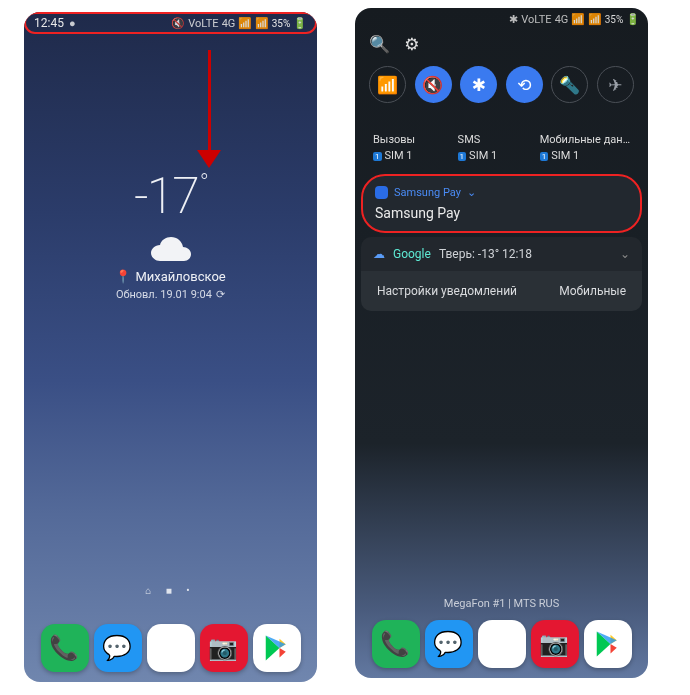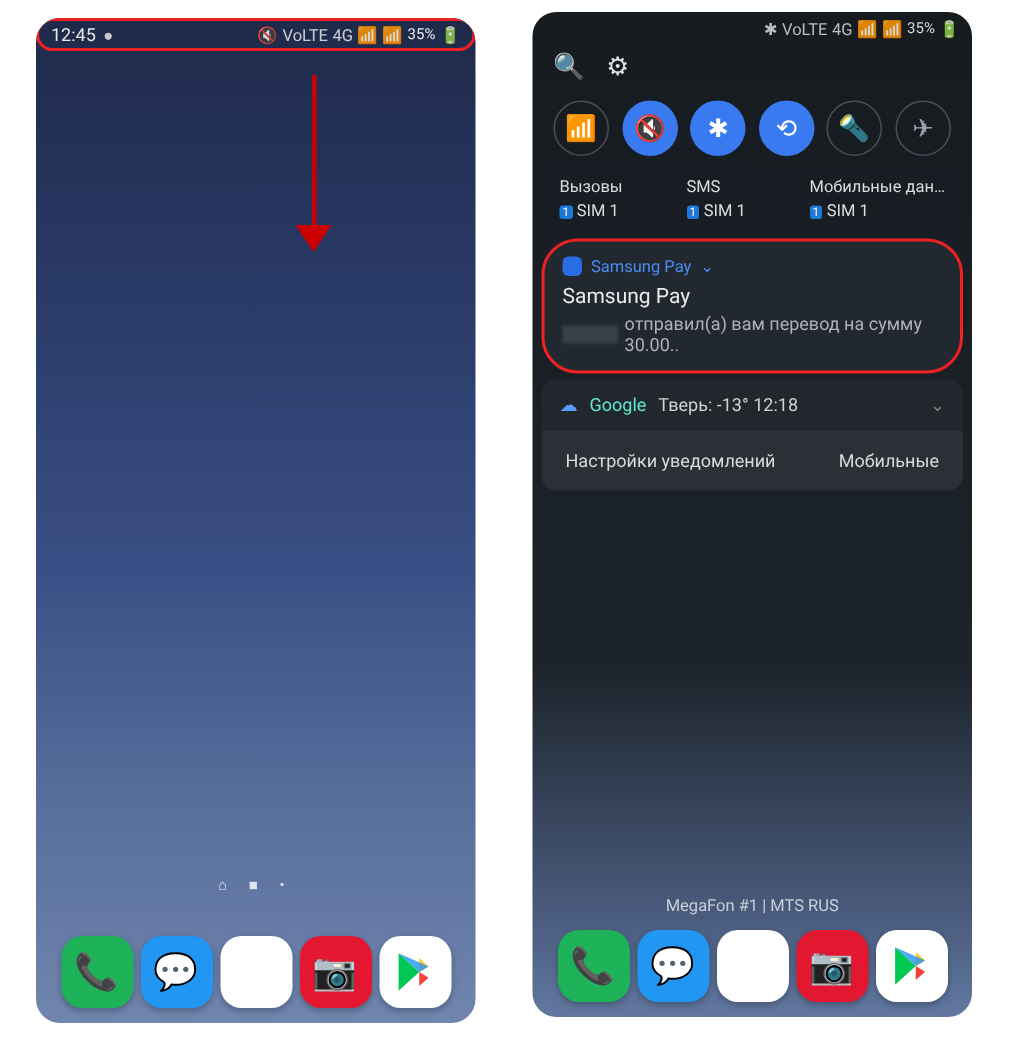--- a/index.html
+++ b/index.html
@@ -44,21 +44,21 @@
   .qs-head { display: flex; align-items: center; justify-content: space-between; padding: 4px 14px; color: #e0e0e0; }
   .qs-head .dt { font-size: 14px; }
   .qs-head .icons { display: flex; gap: 14px; font-size: 17px; }
   
   .qs-toggles { display: flex; justify-content: space-around; padding: 8px 10px; }
   .qtoggle { width: 37px; height: 37px; border-radius: 50%; display: flex; align-items: center; justify-content: center; font-size: 17px; }
   .qtoggle.off { border: 1.5px solid #4a4f56; color: #9aa0a8; }
   .qtoggle.on { background: #3a7af0; color: #fff; }
   
   .sim-row { display: flex; padding: 6px 18px 8px; color: #dcdcdc; font-size: 11px; justify-content: space-between; }
-  .sim-col .title { margin-bottom: 3px; }
+  .sim-col .title { margin-bottom: 3px; margin-top: 16px; }
   .sim-chip { background: #1d78d6; font-size: 8px; padding: 0 2px; border-radius: 2px; margin-right: 3px; color: #fff; }
   
   .notif { margin: 4px 6px; border-radius: 10px; padding: 10px 12px; background: #22282f; color: #d8d8d8; }
   .notif.highlighted { border: 2px solid #ee2222; border-radius: 24px; }
   .notif-hdr { display: flex; align-items: center; gap: 6px; font-size: 11px; color: #4a8bf5; }
   .notif-hdr .appdot { width: 13px; height: 13px; background: #2a6ce6; border-radius: 4px; }
   .notif-title { font-size: 14px; color: #eaeaea; margin-top: 6px; }
   .notif-body { font-size: 12px; color: #aeb2b8; margin-top: 3px; display: flex; align-items: center; }
   .notif-body .blur { display: inline-block; width: 42px; height: 12px; background: #3a414a; filter: blur(1px); margin-right: 4px; }
   
@@ -86,20 +86,36 @@
       <span>35%</span>
       <span class="status-icon">🔋</span>
     </div>
   </div>
 
   <div class="arrow-annot">
     <div class="arrow-line"></div>
     <div class="arrow-head"></div>
   </div>
 
+  <div class="weather">
+    <div class="temp"><span>-17</span><sup>°</sup></div>
+    <div class="cloud">
+      <svg viewBox="0 0 44 28">
+          <path fill="#f2f3f6" d="M35 26H11c-5 0-9-4-9-8s4-8 9-8c1-5 6-8 11-8 6 0 11 4 12 10 4 0 8 3 8 7s-3 7-7 7z"></path>
+        </svg>
+    </div>
+    <div class="loc">
+      <span>📍</span>
+      <span>Михайловское</span>
+    </div>
+    <div class="upd">
+      <span>Обновл. 19.01 9:04</span>
+      <span>⟳</span>
+    </div>
+  </div>
 
   <div class="page-dots">⌂ ■ •</div>
 
   <div class="dock">
     <div class="appicon ic-phone">📞</div>
     <div class="appicon ic-msg">💬</div>
     <div class="appicon ic-yandex">Y</div>
     <div class="appicon ic-cam">📷</div>
     <div class="appicon ic-play">
       <svg viewBox="0 0 24 24">
@@ -156,24 +172,20 @@
     </div>
   </div>
 
   <div class="notif highlighted">
     <div class="notif-hdr">
       <span class="appdot"></span>
       <span>Samsung Pay</span>
       <span>⌄</span>
     </div>
     <div class="notif-title">Samsung Pay</div>
-    <div class="notif-body">
-      <span class="blur"></span>
-      <span>отправил(а) вам перевод на сумму 30.00..</span>
-    </div>
   </div>
 
   <div class="notif-google">
     <span class="gicon">☁</span>
     <span style="color:#5eead4">Google</span>
     <span>Тверь: -13°  12:18</span>
     <span style="margin-left:auto;color:#888">⌄</span>
   </div>
   <div class="notif-foot">
     <span>Настройки уведомлений</span>

